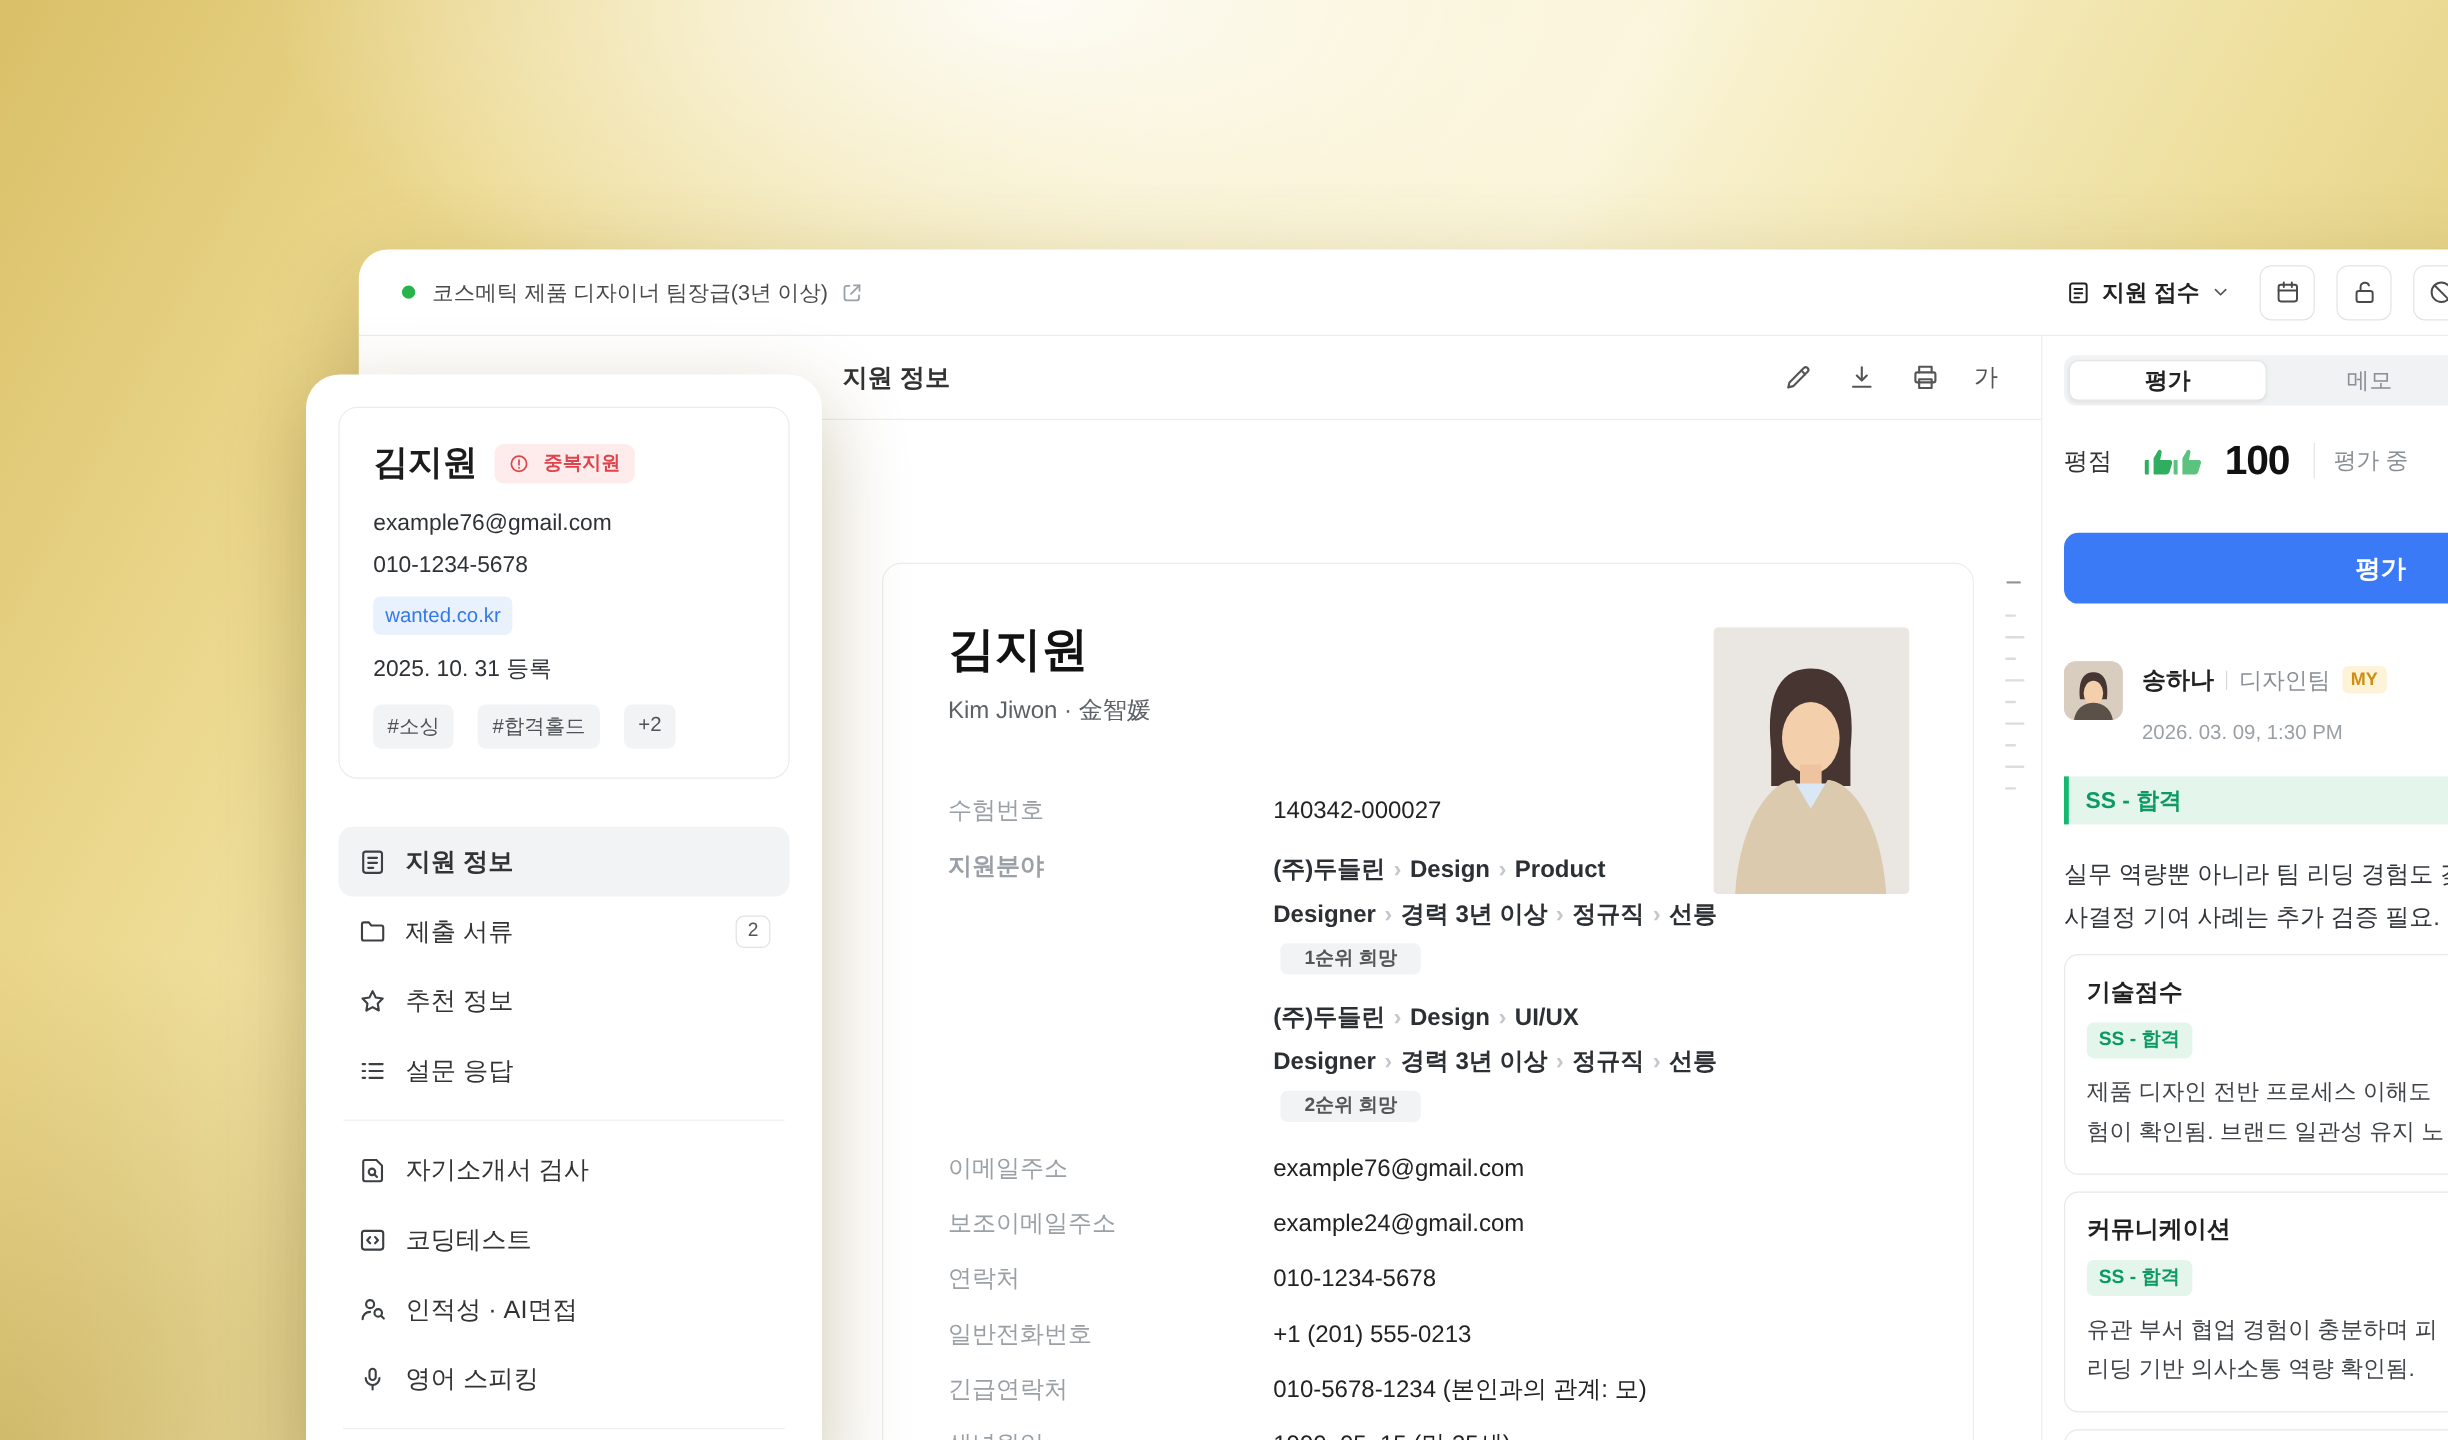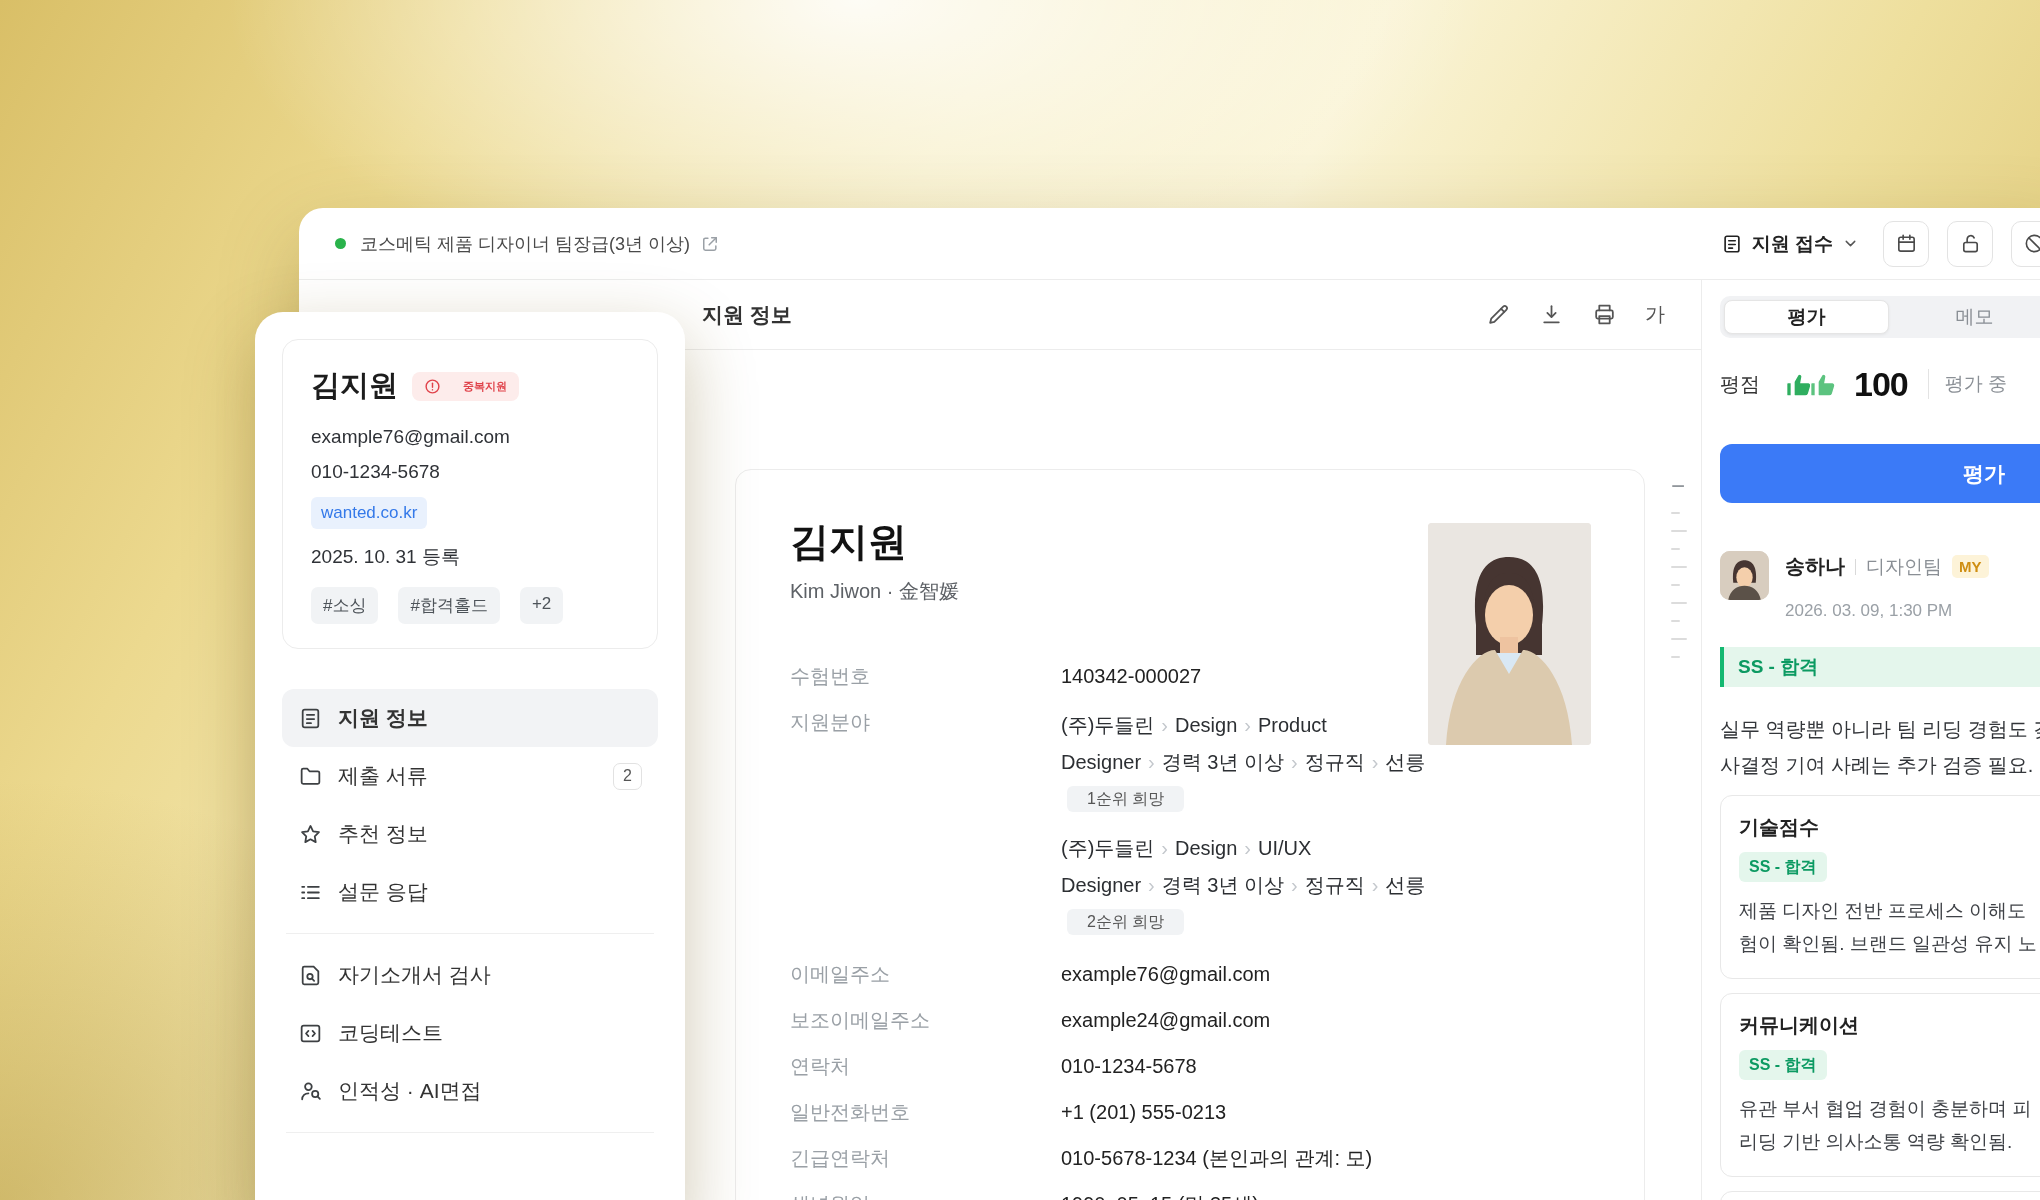--- a/index.html
+++ b/index.html
@@ -48,21 +48,21 @@
     padding:48px 54px 0 54px;
   }
   .applicant-name { font-size:39px; font-weight:700; color:#121212; line-height:48px; }
   .applicant-sub { margin-top:12px; font-size:20px; color:#5d6166; }
   .photo { position:absolute; top:53px; right:53px; width:163px; height:222px; border-radius:4px; overflow:hidden; background:#eae6e1; }
 
   .fields { margin-top:56px; }
   .frow { display:flex; font-size:20px; line-height:30px; margin-bottom:16px; }
   .flabel { width:271px; flex:none; color:#9aa0a6; }
   .fvalue { color:#222; }
-  .frow.apply { margin-bottom:18px; }
+  .frow.apply { margin-bottom:18px;font-weight:bold; }
   .apply-val { width:372px; line-height:37px; }
   .apply-group + .apply-group { margin-top:12px; }
   .seg { color:#2c2f33; }
   .sep { color:#c4c8cd; margin:0 7px; }
   .rank-chip { display:inline-block; background:#f1f3f5; color:#555; font-size:16px; line-height:16px; padding:5px 20px; border-radius:6px; margin-left:6px; vertical-align:2px; white-space:nowrap; }
 
   
   .zoom-slider { position:absolute; left:1372px; top:196px; width:22px; color:#9aa0a6; }
   .zoom-minus { font-size:24px; line-height:20px; color:#8d9297; cursor:pointer; }
   .ztick { height:2px; background:#dcdcdc; margin-top:16px; border-radius:1px; }
@@ -109,21 +109,21 @@
 
   
   .side-card {
     position:absolute; left:255px; top:312px; width:430px; height:920px;
     background:#fff; border-radius:28px; box-shadow:0 24px 70px rgba(110,85,15,.32);
     padding:27px 27px 0 27px; z-index:30;
   }
   .profile-card { border:1px solid #ececec; border-radius:16px; padding:26px 28px 24px 28px; }
   .p-name-row { display:flex; align-items:center; gap:14px; }
   .p-name { font-size:29px; font-weight:700; color:#1c1c1c; }
-  .dup-badge { display:flex; align-items:center; gap:22px; background:#fdeceb; color:#e0434b; font-size:11px; font-weight:600; padding:6px 12px; border-radius:8px; white-space:nowrap; }
+  .dup-badge { display:flex; align-items:center; gap:12px; background:#fdeceb; color:#e0434b; font-size:16px; font-weight:600; padding:6px 12px; border-radius:8px; white-space:nowrap; }
   .p-email { margin-top:20px; font-size:19px; color:#2f3237; }
   .p-phone { margin-top:13px; font-size:19px; color:#2f3237; }
   .src-chip { display:inline-block; margin-top:14px; background:#e9f1fd; color:#3479e9; font-size:17px; padding:6px 10px; border-radius:6px; cursor:pointer; }
   .p-registered { margin-top:15px; font-size:19px; color:#2f3237; }
   .p-tags { margin-top:17px; display:flex; gap:20px; }
   .tag-chip { background:#f1f3f5; color:#4d5359; font-size:17px; padding:7px 12px; border-radius:7px; cursor:pointer; white-space:nowrap; }
 
   .side-menu { margin-top:40px; }
   .menu-item { height:58px; display:flex; align-items:center; gap:15px; padding:0 16px; border-radius:12px; font-size:21px; color:#333; cursor:pointer; }
   .menu-item.selected { background:#f2f3f5; font-weight:700; }
@@ -453,18 +453,28 @@
         <span class="micon">
           <svg width="25" height="25" viewBox="0 0 24 24" fill="none" stroke="currentColor" stroke-width="1.7" stroke-linecap="round">
               <circle cx="10" cy="7.5" r="3.2"></circle>
               <path d="M4 19.5c0-3.6 2.8-5.8 6-5.8"></path>
               <circle cx="16.5" cy="14.5" r="3"></circle>
               <path d="m18.7 16.7 2.3 2.3"></path>
             </svg>
         </span>
         <span>인적성 · AI면접</span>
       </div>
+      <div class="menu-item">
+        <span class="micon">
+          <svg width="25" height="25" viewBox="0 0 24 24" fill="none" stroke="currentColor" stroke-width="1.7" stroke-linecap="round">
+              <rect x="9.5" y="3.5" width="5" height="9" rx="2.5"></rect>
+              <path d="M6.5 11a5.5 5.5 0 0 0 11 0"></path>
+              <path d="M12 16.5v3.5"></path>
+            </svg>
+        </span>
+        <span>영어 스피킹</span>
+      </div>
 
       <div class="menu-divider"></div>
     </nav>
   </aside>
 
 </div>
 
 </body></html>

